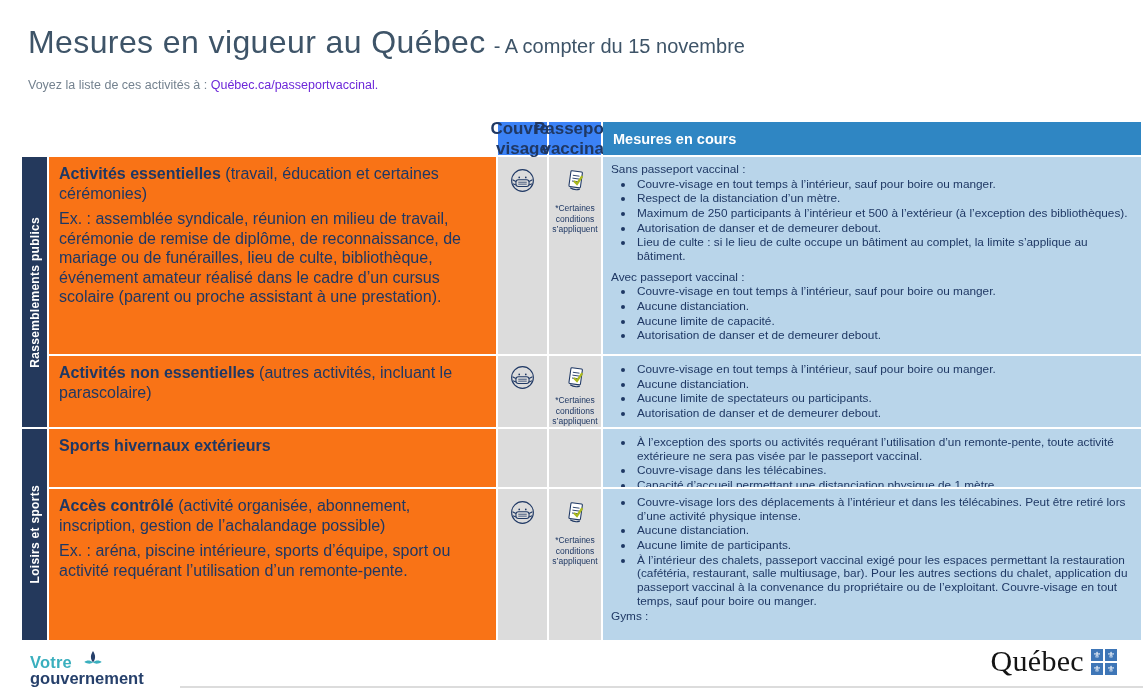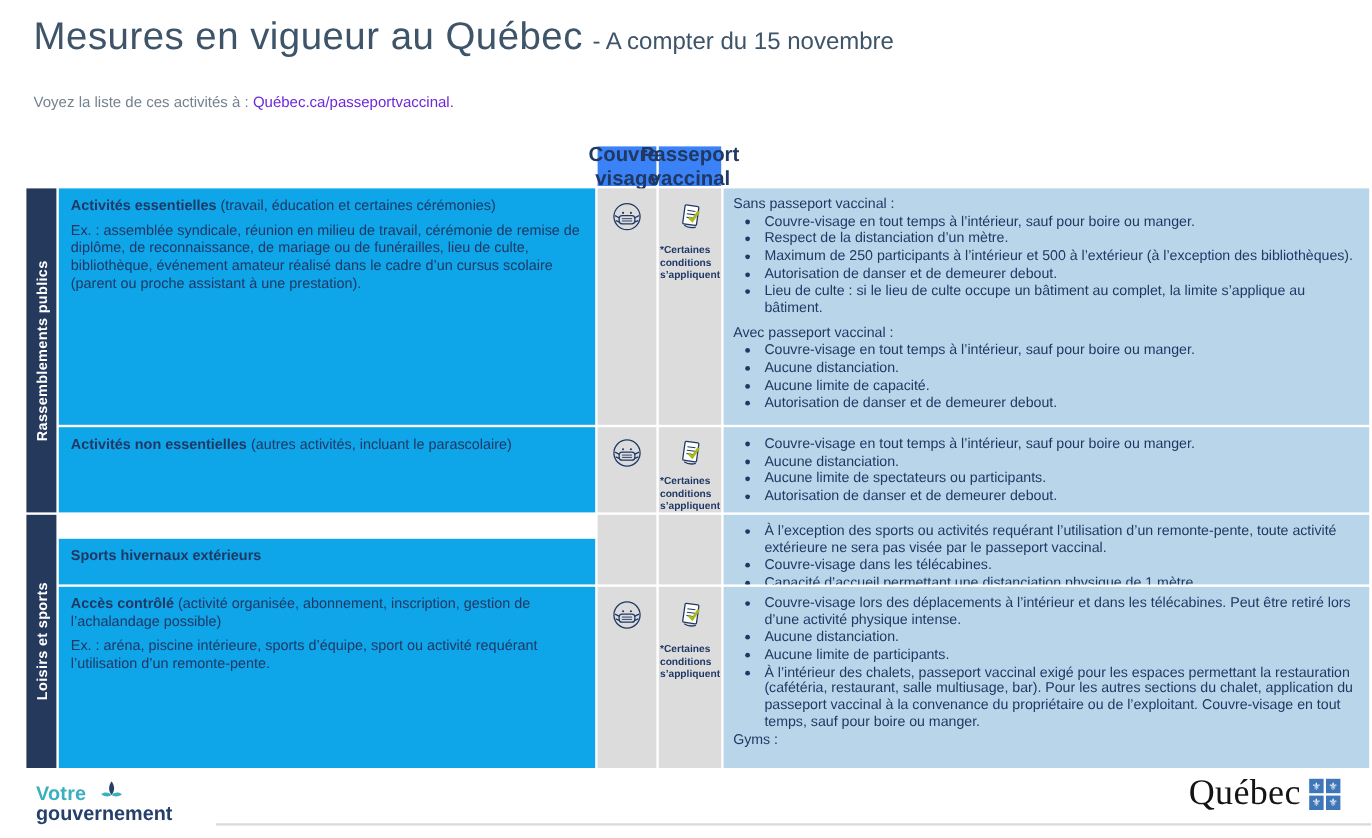--- a/index.html
+++ b/index.html
@@ -2,21 +2,21 @@
 <html><head>
 <meta charset="utf-8">
 <style>
   html,body { margin:0; padding:0; background:#ffffff; }
   .page {
     position:relative; width:1143px; height:698px; background:#ffffff;
     font-family:"Liberation Sans", sans-serif; overflow:hidden;
   }
 
   
-  .title-wrap { position:absolute; left:28px; top:12px; white-space:nowrap; }
+  .title-wrap { position:absolute; left:28px; top:24px; white-space:nowrap; }
   .main-title { font-size:32px; font-weight:400; color:#3e5468; letter-spacing:0.4px; }
   .sub-title  { font-size:20px; font-weight:400; color:#3e5468; margin-left:8px; }
 
   .intro { position:absolute; left:28px; top:76px; font-size:12.5px; line-height:1.45; color:#74828f; }
   .intro a { color:#6d28d9; text-decoration:none; cursor:pointer; }
 
   
   .grid {
     position:absolute; left:22px; top:122px;
     display:grid;
@@ -32,32 +32,32 @@
   .hdr-blue {
     background:#2f86c3; color:#ffffff; font-weight:700; font-size:14.5px;
     display:flex; align-items:center; padding-left:10px;
   }
   .side { background:#24395c; display:flex; align-items:center; justify-content:center; }
   .side span {
     writing-mode:vertical-rl; transform:rotate(180deg);
     color:#ffffff; font-weight:700; font-size:12px; letter-spacing:0.3px; white-space:nowrap;
   }
   .desc {
-    background:#0ea5e9; color:#1f3864; padding:7px 12px 6px 10px;
-    font-size:12px; line-height:1.22; overflow:hidden;
+    background:#f97316; color:#1f3864; padding:7px 12px 6px 10px;
+    font-size:16px; line-height:1.22; overflow:hidden;
   }
   .desc .rt { font-weight:700; }
   .desc .ex { margin-top:6px; }
   .iconcell {
     background:#dcdcdc; display:flex; flex-direction:column; align-items:center;
     padding-top:10px; overflow:hidden;
   }
   .note {
-    margin-top:9px; font-size:8.5px; font-weight:700; color:#1f3864;
-    text-align:left; line-height:1.25; padding:0 1px;
+    margin-top:9px; font-size:8.5px; font-weight:400; color:#1f3864;
+    text-align:center; line-height:1.25; padding:0 1px;
   }
   .mes {
     background:#b9d5ea; color:#1f3864; font-size:11.8px; line-height:1.16;
     padding:6px 10px 5px 8px; overflow:hidden;
   }
   .mes .mh { margin:0; }
   .mes ul { margin:0; padding-left:24px; }
   .mes li { margin:1px 0; padding-left:2px; }
   .mes .sec2 { margin-top:7px; }
   .mes .trail { margin-top:2px; }
@@ -86,20 +86,21 @@
   </div>
 
   <div class="intro">
     <div><span>Voyez la liste de ces activités à : </span><a>Québec.ca/passeportvaccinal.</a></div>
   </div>
 
   <div class="grid">
 
     <div class="hdr-small" style="grid-column:3;grid-row:1;">Couvre-visage</div>
     <div class="hdr-small" style="grid-column:4;grid-row:1;">Passeport vaccinal</div>
+    <div class="hdr-blue" style="grid-column:5;grid-row:1;">Mesures en cours</div>
 
     <div class="side" style="grid-column:1;grid-row:2/4;">
       <span>Rassemblements publics</span>
     </div>
     <div class="side" style="grid-column:1;grid-row:4/6;">
       <span>Loisirs et sports</span>
     </div>
 
     <div class="desc" style="grid-column:2;grid-row:2;">
       <span class="rt">Activités essentielles</span>
@@ -172,21 +173,21 @@
     </div>
     <div class="mes" style="grid-column:5;grid-row:3;">
       <ul>
           <li>Couvre-visage en tout temps à l’intérieur, sauf pour boire ou manger.</li>
           <li>Aucune distanciation.</li>
           <li>Aucune limite de spectateurs ou participants.</li>
           <li>Autorisation de danser et de demeurer debout.</li>
         </ul>
     </div>
 
-    <div class="desc" style="grid-column:2;grid-row:4;margin-top:20px;">
+    <div class="desc" style="grid-column:2;grid-row:4;">
       <span class="rt">Sports hivernaux extérieurs</span>
     </div>
     <div class="iconcell" style="grid-column:3;grid-row:4;"></div>
     <div class="iconcell" style="grid-column:4;grid-row:4;"></div>
     <div class="mes" style="grid-column:5;grid-row:4;">
       <ul>
           <li>À l’exception des sports ou activités requérant l’utilisation d’un remonte-pente, toute activité extérieure ne sera pas visée par le passeport vaccinal.</li>
           <li>Couvre-visage dans les télécabines.</li>
           <li>Capacité d’accueil permettant une distanciation physique de 1 mètre.</li>
         </ul>

